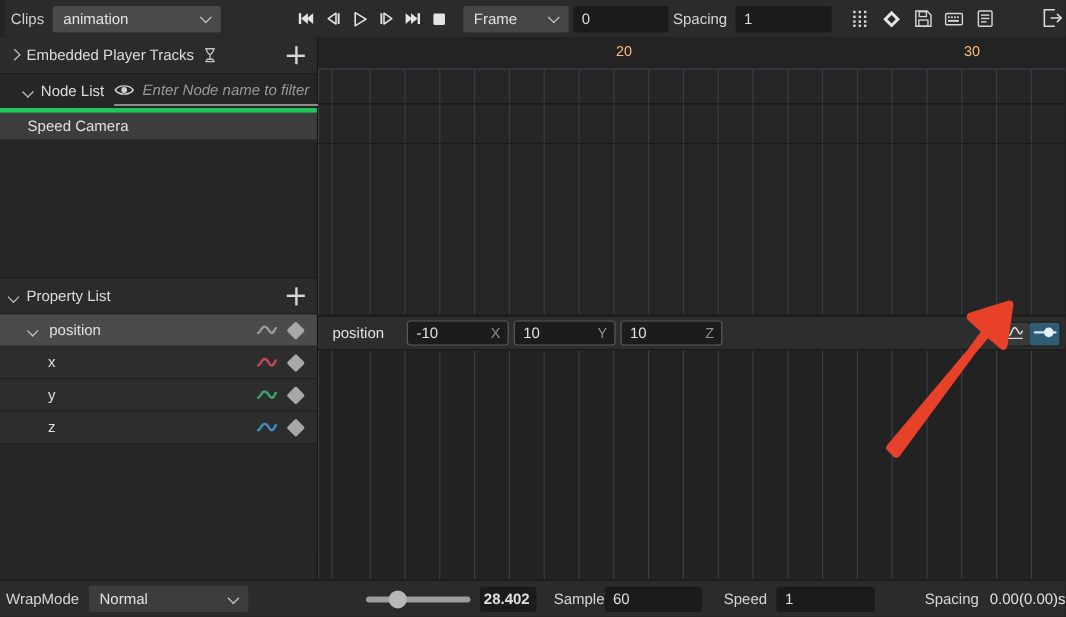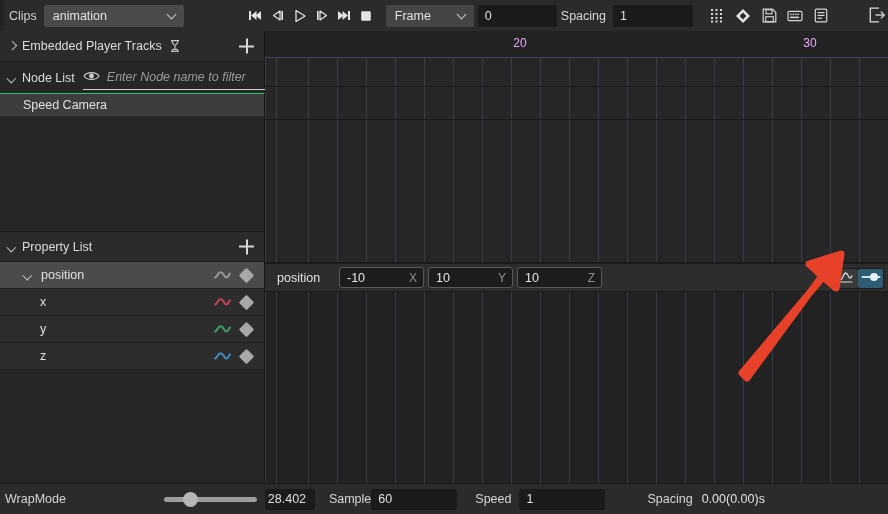--- a/index.html
+++ b/index.html
@@ -108,22 +108,22 @@
     width: 15px; height: 15px; color: #d8d8d8;
   }
   .plus-btn::before, .plus-btn::after {
     content: ""; position: absolute; background: #d8d8d8;
   }
   .plus-btn::before { left: 0; top: 6.5px; width: 15px; height: 2px; }
   .plus-btn::after { top: 0; left: 6.5px; height: 15px; width: 2px; }
 
   .nodelist-head {
     height: 32px; display: flex; align-items: center;
-    background: #262626; border-bottom: 1px solid #22c55e;
-    padding-left: 6px; box-sizing: border-box;
+    background: #262626; border-bottom: 4px solid #22c55e;
+    padding-left: 18px; box-sizing: border-box;
   }
   .filter-wrap {
     margin-left: 8px; flex: 1; display: flex; align-items: center;
     border-bottom: 1.5px solid #cfcfcf; height: 22px; padding-bottom: 1px;
     margin-right: 4px;
   }
   .eye-icon { width: 17px; height: 13px; color: #cdcdcd; flex: 0 0 auto; margin-right: 7px; }
   .filter-input {
     flex: 1; background: transparent; border: none; outline: none;
     color: #9a9a9a; font-style: italic; font-size: 12.5px;
@@ -168,21 +168,21 @@
   
   .right-panel {
     position: absolute; left: 265px; top: 31px; width: 623px; height: 452px;
     background: #222222;
   }
   .ruler {
     position: absolute; left: 0; top: 0; width: 100%; height: 26px;
     background: #232323; border-bottom: 1px solid #3f4556;
   }
   .ruler-tick {
-    position: absolute; top: 5px; font-size: 12px; color: #f0abfc;
+    position: absolute; top: 5px; font-size: 12px; color: #fdba74;
     transform: translateX(-50%);
   }
   .keyarea {
     position: absolute; left: 0; top: 27px; width: 100%; height: 425px;
     overflow: hidden;
   }
   .gridline {
     position: absolute; top: 0; bottom: 0; width: 1px; background: #373d4d;
   }
   .band-dark { position: absolute; left: 0; width: 100%; background: #262626; }
@@ -229,23 +229,23 @@
   }
   .bb-label { font-size: 12.5px; color: #d6d6d6; }
   #wrap-combo { width: 140px; margin-left: 8px; background: #3c3c3c; }
   .slider { margin-left: 98px; width: 93px; height: 5px; background: #9d9d9d; border-radius: 3px; position: relative; }
   .slider-knob {
     position: absolute; left: 19px; top: -5px; width: 15px; height: 15px;
     border-radius: 50%; background: #b7b7b7;
   }
   .ro-field {
     background: #1b1b1b; border-radius: 2px; height: 21px;
-    display: flex; align-items: center; justify-content: center;
+    display: flex; align-items: center; justify-content: flex-end;
     padding-right: 6px; box-sizing: border-box; color: #e0e0e0;
-    font-size: 12.5px; margin-left: 8px; width: 50px;
+    font-size: 12.5px; margin-left: 8px; width: 50px; font-weight: bold;
   }
   .bb-input {
     background: #1b1b1b; border: none; border-radius: 2px; height: 21px;
     display: flex; align-items: center; padding-left: 7px;
     box-sizing: border-box; color: #e0e0e0; font-size: 12.5px;
   }
   #sample-field { width: 86px; margin-left: 0; text-align: center; }
   #speed-field { width: 86px; margin-left: 8px; }
   #sample-label { margin-left: 14px; }
   #speed-label { margin-left: 18px; }
@@ -553,20 +553,24 @@
 
   <svg class="annot" viewBox="0 0 888 514">
     <g>
       <path d="M742 373 L822 276 L806 263 L844 251 L838 290 L823 277 L748 379 Z" fill="#e8412a"></path>
       <path d="M742 373 L823 277 L809 264 L841 254 L836 288 L822 276 L747 378 Z" fill="#e8412a" stroke="#e8412a" stroke-width="7" stroke-linejoin="round"></path>
     </g>
   </svg>
 
   <div class="bottombar">
     <span class="bb-label">WrapMode</span>
+    <div class="combo" id="wrap-combo">
+      <span class="cb-text">Normal</span>
+      <span class="chev"></span>
+    </div>
 
     <div class="slider">
       <div class="slider-knob"></div>
     </div>
     <div class="ro-field">
       <span>28.402</span>
     </div>
 
     <span class="bb-label" id="sample-label">Sample</span>
     <div class="bb-input" id="sample-field">

